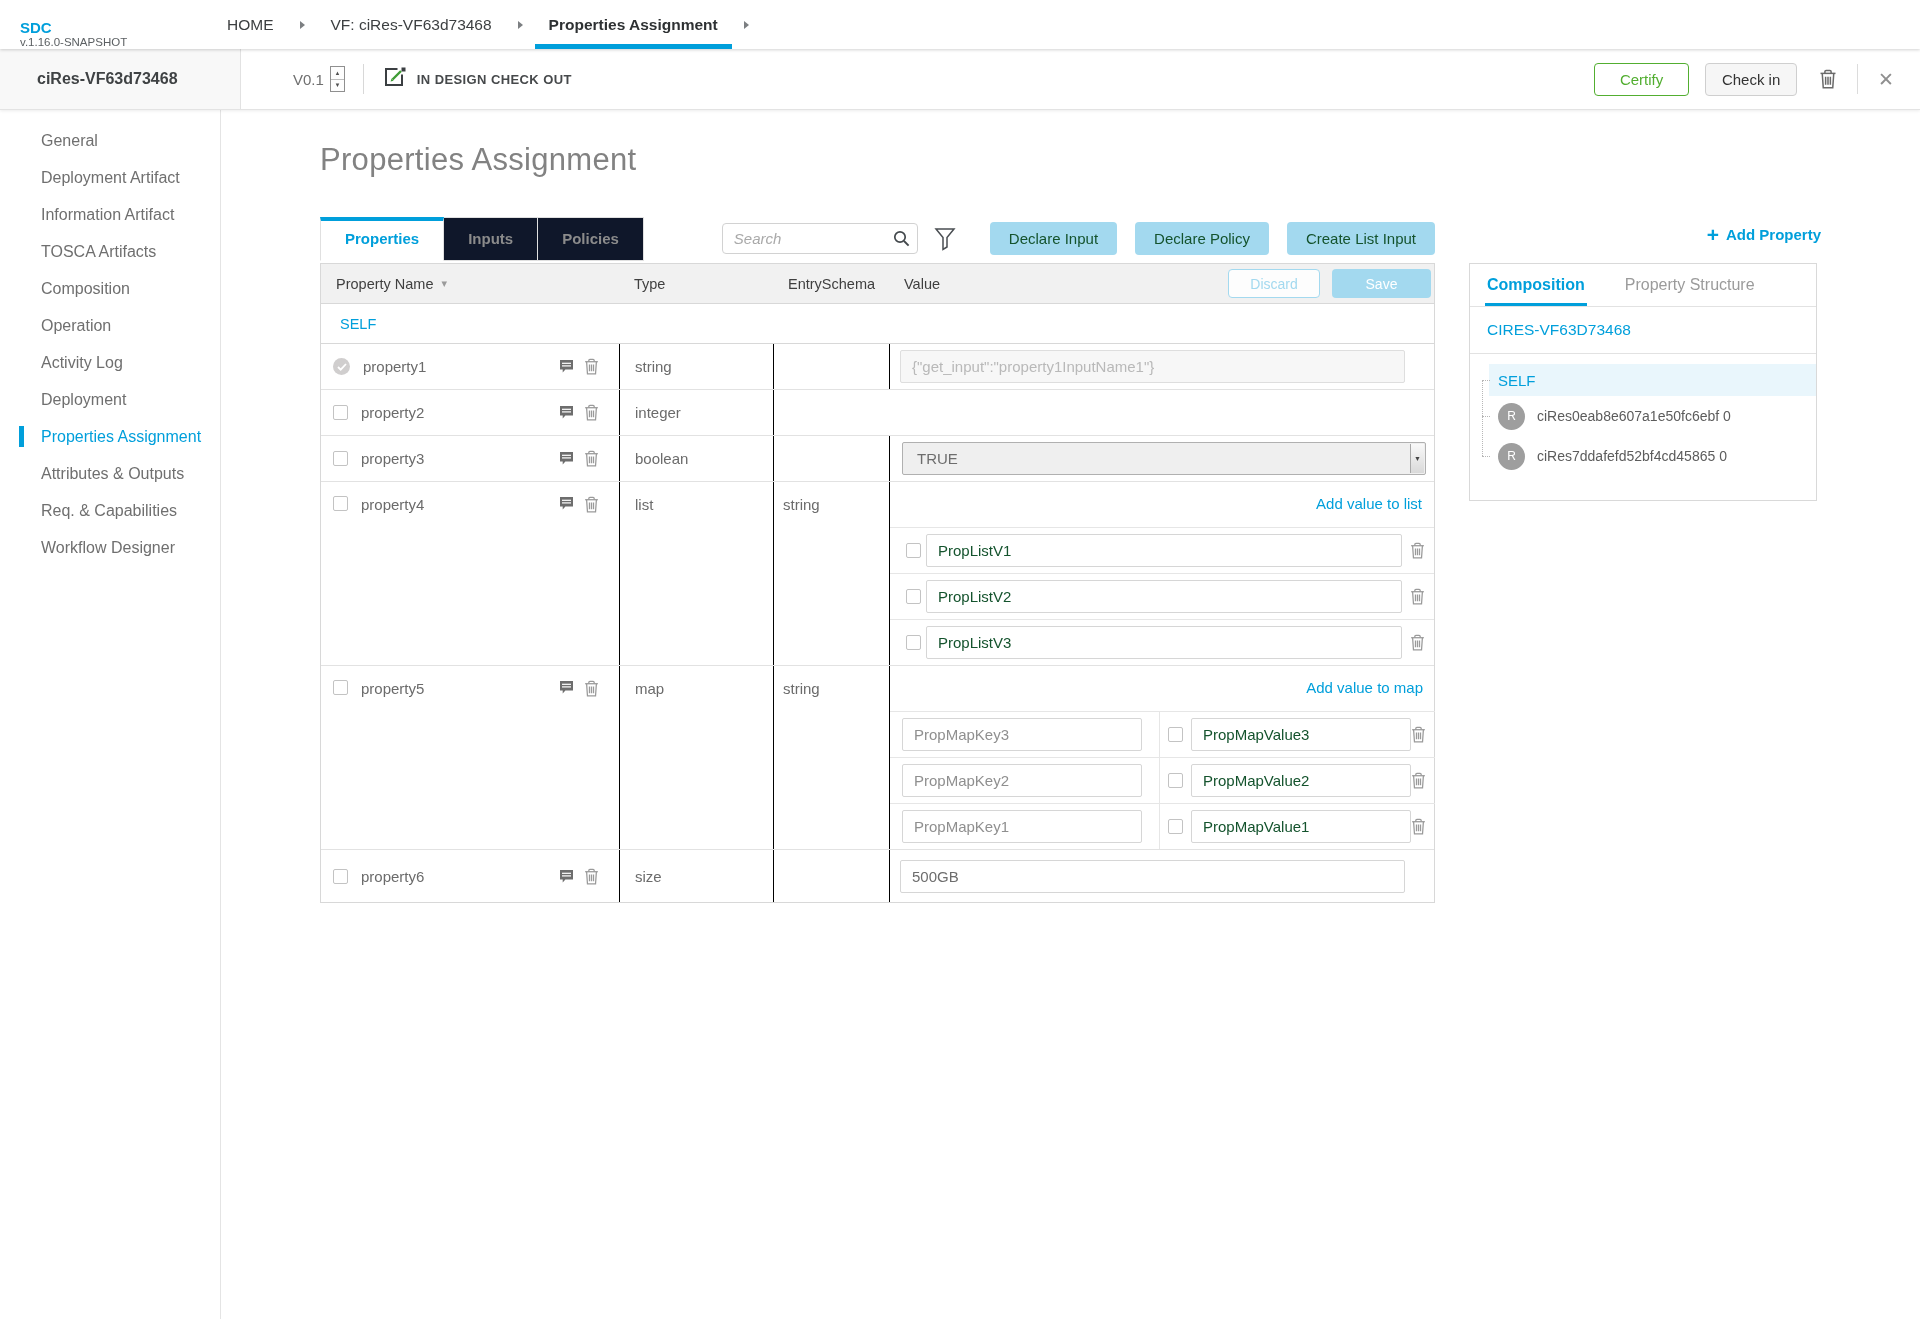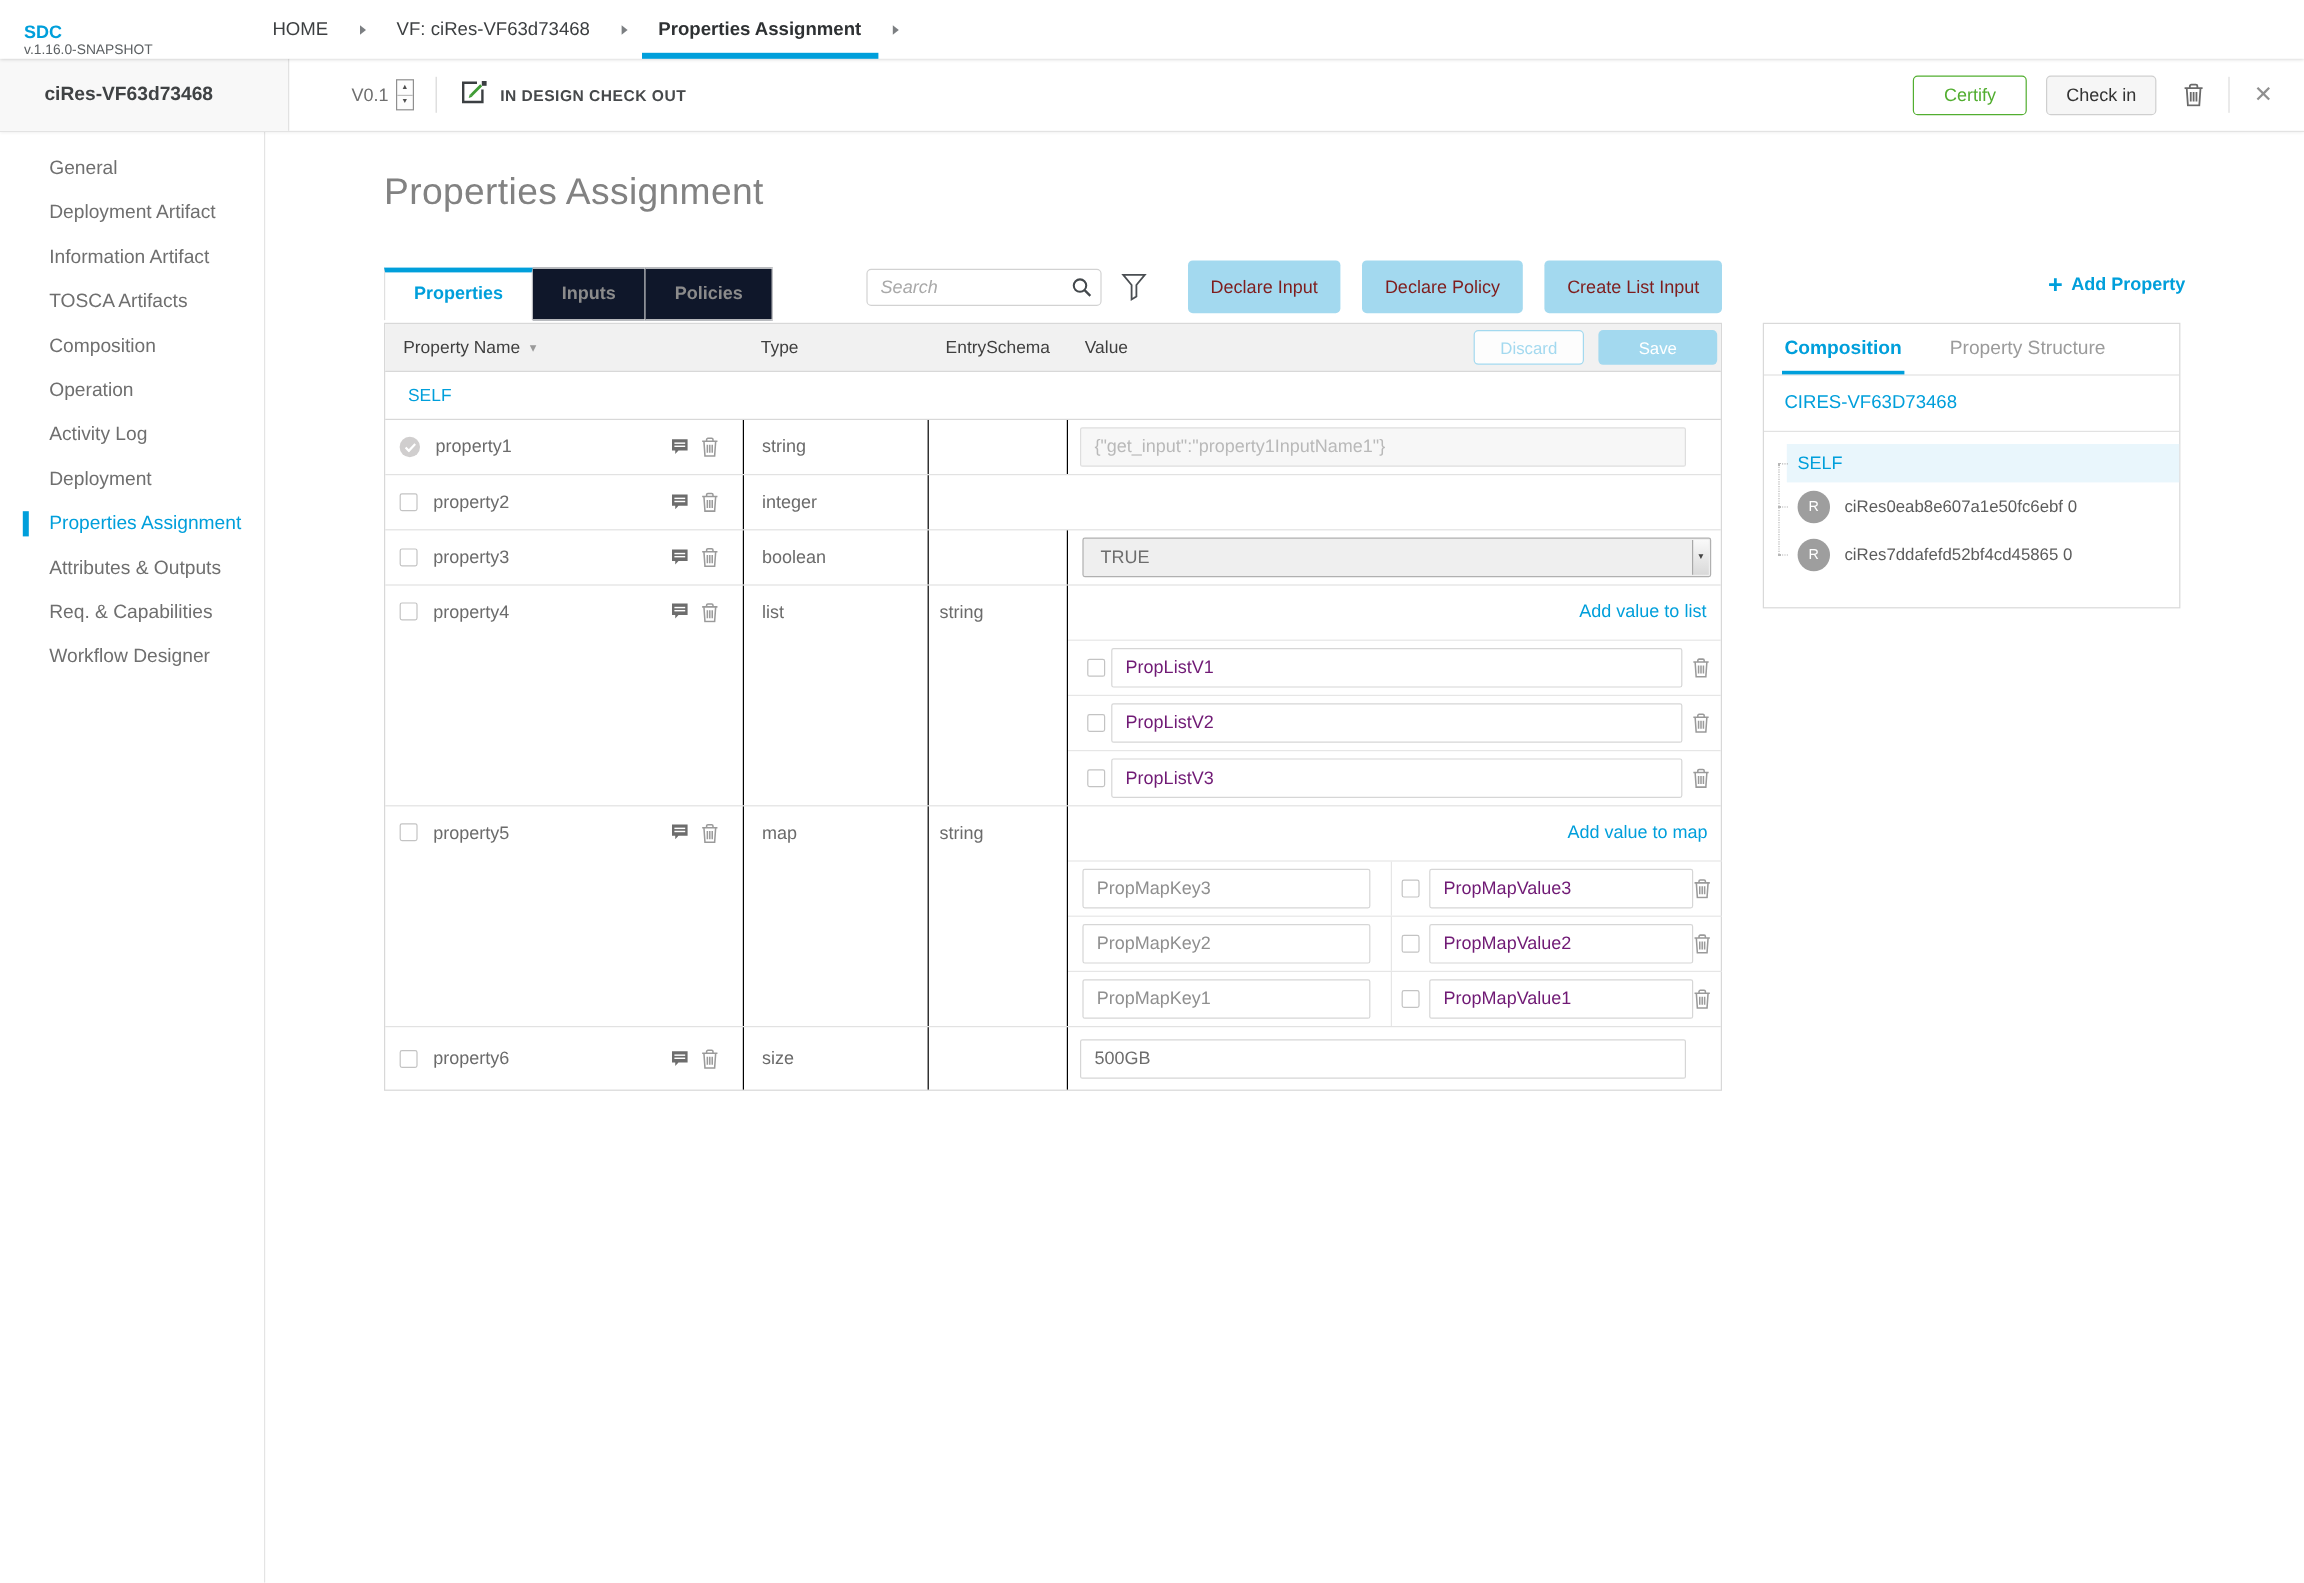--- a/index.html
+++ b/index.html
@@ -51,21 +51,21 @@
   .tabs { display:flex; }
   .tab { height:44px; line-height:42px; padding:0 24px; background:#0f172a; border:1px solid #e0e0e0; border-left:none; font-size:15px; color:#8b8b8b; cursor:pointer;font-weight:bold; }
   .tab:first-child { border-left:1px solid #e0e0e0; }
   .tab.active { background:#fff; color:#009fdb; font-weight:bold; border-top:4px solid #009fdb; line-height:36px; border-bottom-color:#fff; }
   .controls { display:flex; align-items:center; margin-left:auto; margin-bottom:6px; }
   .search-wrap { position:relative; }
   .search-input { width:196px; height:31px; border:1px solid #d2d2d2; border-radius:4px; padding:0 32px 0 11px; font-size:15px; color:#555; font-family:inherit; }
   .search-input::placeholder { font-style:italic; color:#a9a9a9; }
   .search-ico { position:absolute; right:8px; top:7px; }
   .funnel { margin:0 16px; display:flex; align-items:center; cursor:pointer; }
-  .btn-blue { height:44px; padding:0 19px; background:#a3d9ef; border:none; border-radius:4px; color:#7f1d1d; font-size:15px; margin-left:18px; }
+  .btn-blue { height:33px; padding:0 19px; background:#a3d9ef; border:none; border-radius:4px; color:#14532d; font-size:15px; margin-left:18px; }
   .toolbar-right { width:348px; margin-left:18px; display:flex; justify-content:flex-end; align-items:center; padding-bottom:10px; }
   .add-prop { display:flex; align-items:center; color:#009fdb; font-size:15px; font-weight:bold; cursor:pointer; }
   .add-plus { font-size:21px; font-weight:bold; margin-right:7px; line-height:1; }
 
   
   .content { display:flex; margin-top:2px; gap:34px; }
 
   
   .ptable { width:1115px; border:1px solid #d8d8d8; align-self:flex-start; background:#fff; }
   .t-grid { display:grid; grid-template-columns:298px 154px 116px 1fr; }
@@ -101,21 +101,21 @@
   .num-wrap .txt { width:100%; }
   .num-spin { position:absolute; right:2px; top:2px; bottom:2px; width:16px; display:flex; flex-direction:column; }
   .num-spin span { flex:1; border:1px solid #ccc; background:#f7f7f7; border-radius:2px; font-size:6px; color:#555; display:flex; align-items:center; justify-content:center; cursor:pointer; }
   .num-spin span:first-child { margin-bottom:1px; }
   .sel { position:relative; width:524px; margin-left:12px; height:33px; background:#efefef; border:1px solid #b0b0b0; border-radius:2px; display:flex; align-items:center; padding-left:14px; color:#6d6d6d; cursor:pointer; }
   .sel-arrow { position:absolute; right:1px; top:1px; bottom:1px; width:14px; border-left:1px solid #a8a8a8; background:linear-gradient(#f9f9f9,#d9d9d9); display:flex; align-items:center; justify-content:center; font-size:7px; color:#444; }
   .link-row { display:flex; justify-content:flex-end; align-items:flex-start; height:45px; padding:13px 12px 0 0; }
   .add-link { color:#009fdb; font-size:15px; cursor:pointer; }
   .sub-row { display:flex; align-items:center; height:46px; border-top:1px solid #e6e6e6; }
   .sub-row .cb { margin-left:16px; }
-  .sub-input { flex:1; margin-left:5px; margin-right:8px; height:33px; border:1px solid #d6d6d6; border-radius:2px; font-size:15px; color:#701a75; padding:0 11px; font-family:inherit; }
+  .sub-input { flex:1; margin-left:5px; margin-right:8px; height:33px; border:1px solid #d6d6d6; border-radius:2px; font-size:15px; color:#14532d; padding:0 11px; font-family:inherit; }
   .sub-trash { margin-right:9px; display:flex; cursor:pointer; }
   .map-key-zone { width:270px; height:100%; display:flex; align-items:center; border-right:1px solid #e6e6e6; flex:0 0 auto; }
   .map-key { width:240px; margin-left:12px; height:33px; border:1px solid #d6d6d6; border-radius:2px; font-size:15px; color:#8f8f8f; padding:0 11px; font-family:inherit; }
   .map-val-zone { flex:1; display:flex; align-items:center; height:100%; }
   .map-val-zone .cb { margin-left:8px; }
   .map-val { flex:1; margin-left:8px; margin-right:0; max-width:220px; }
 
   
   .rpanel { width:348px; border:1px solid #d9d9d9; align-self:flex-start; background:#fff; }
   .rp-tabs { height:43px; border-bottom:1px solid #e2e2e2; display:flex; padding-left:17px; }

